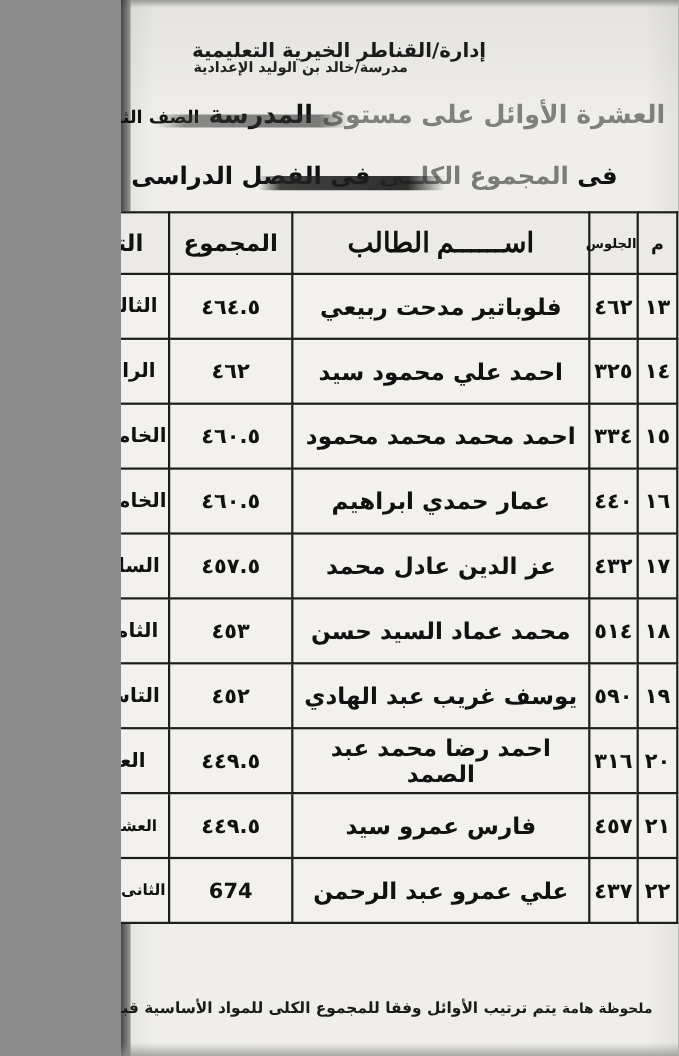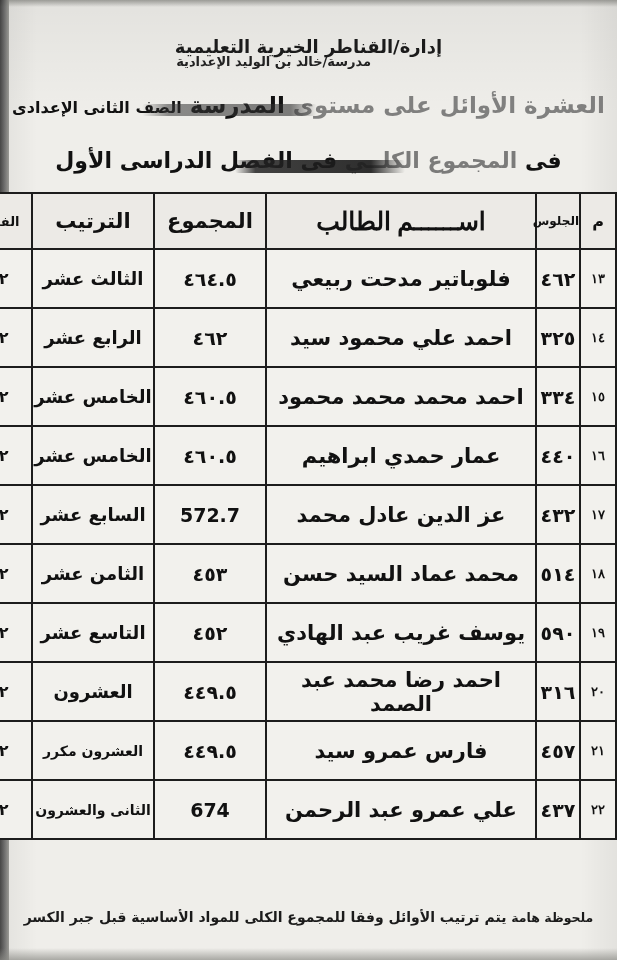--- a/index.html
+++ b/index.html
@@ -8,21 +8,21 @@
     background: #8c8c8c;
   }
   body {
     width: 617px;
     height: 960px;
     overflow: hidden;
     font-family: "DejaVu Sans", sans-serif;
   }
   .page {
     position: relative;
-    width: 617px;
+    width: 507px;
     height: 960px;
     background: #efeeea;
     background-image:
       linear-gradient(180deg, rgba(0,0,0,0.05) 0%, rgba(255,255,255,0.0) 12%),
       linear-gradient(90deg, rgba(0,0,0,0.06) 0%, rgba(255,255,255,0) 6%, rgba(255,255,255,0) 94%, rgba(0,0,0,0.05) 100%);
     overflow: hidden;
   }
   
   .scan-edge-left {
     position: absolute;
@@ -150,21 +150,21 @@
     background: #eceae6;
   }
   .th-m   { width: 34px;  font-size: 16px; }
   .th-seat{ width: 42px;  font-size: 12px; }
   .th-name{ width: 268px; font-size: 25px; letter-spacing: 1px; font-family: Liberation Serif, serif; }
   .th-total{ width: 110px; font-size: 21px; }
   .th-rank{ width: 120px; font-size: 21px; }
   .th-class{ width: 66px; font-size: 13px; }
 
   tbody td { height: 57px; }
-  .c-m    { font-size: 13px; font-weight: bold; font-family: Liberation Serif, serif; }
+  .c-m    { font-size: 19px; font-weight: bold; }
   .c-seat { font-size: 19px; font-weight: bold; }
   .c-name { font-size: 21px; font-weight: bold; text-align: center; margin-top: 31px; }
   .c-total{ font-size: 19px; font-weight: bold; }
   .c-rank { font-size: 18px; font-weight: bold; }
   .c-class{ font-size: 16px; font-weight: bold; }
 
   .c-rank.smaller { font-size: 14px; }
 
   .footer {
     position: absolute;
@@ -260,21 +260,21 @@
             <td class="c-seat">٤٤٠</td>
             <td class="c-name">عمار حمدي ابراهيم</td>
             <td class="c-total">٤٦٠.٥</td>
             <td class="c-rank">الخامس عشر</td>
             <td class="c-class">٢ / </td>
           </tr>
           <tr>
             <td class="c-m">١٧</td>
             <td class="c-seat">٤٣٢</td>
             <td class="c-name">عز الدين عادل محمد</td>
-            <td class="c-total">572.7</td>
+            <td class="c-total">٤٥٧.٥</td>
             <td class="c-rank">السابع عشر</td>
             <td class="c-class">٢ / </td>
           </tr>
           <tr>
             <td class="c-m">١٨</td>
             <td class="c-seat">٥١٤</td>
             <td class="c-name">محمد عماد السيد حسن</td>
             <td class="c-total">٤٥٣</td>
             <td class="c-rank">الثامن عشر</td>
             <td class="c-class">٢ / </td>

